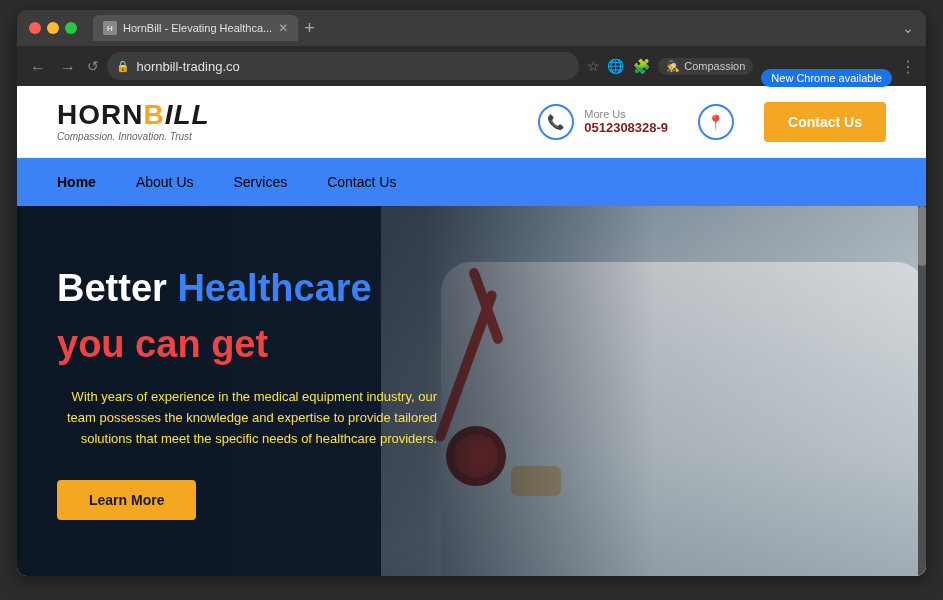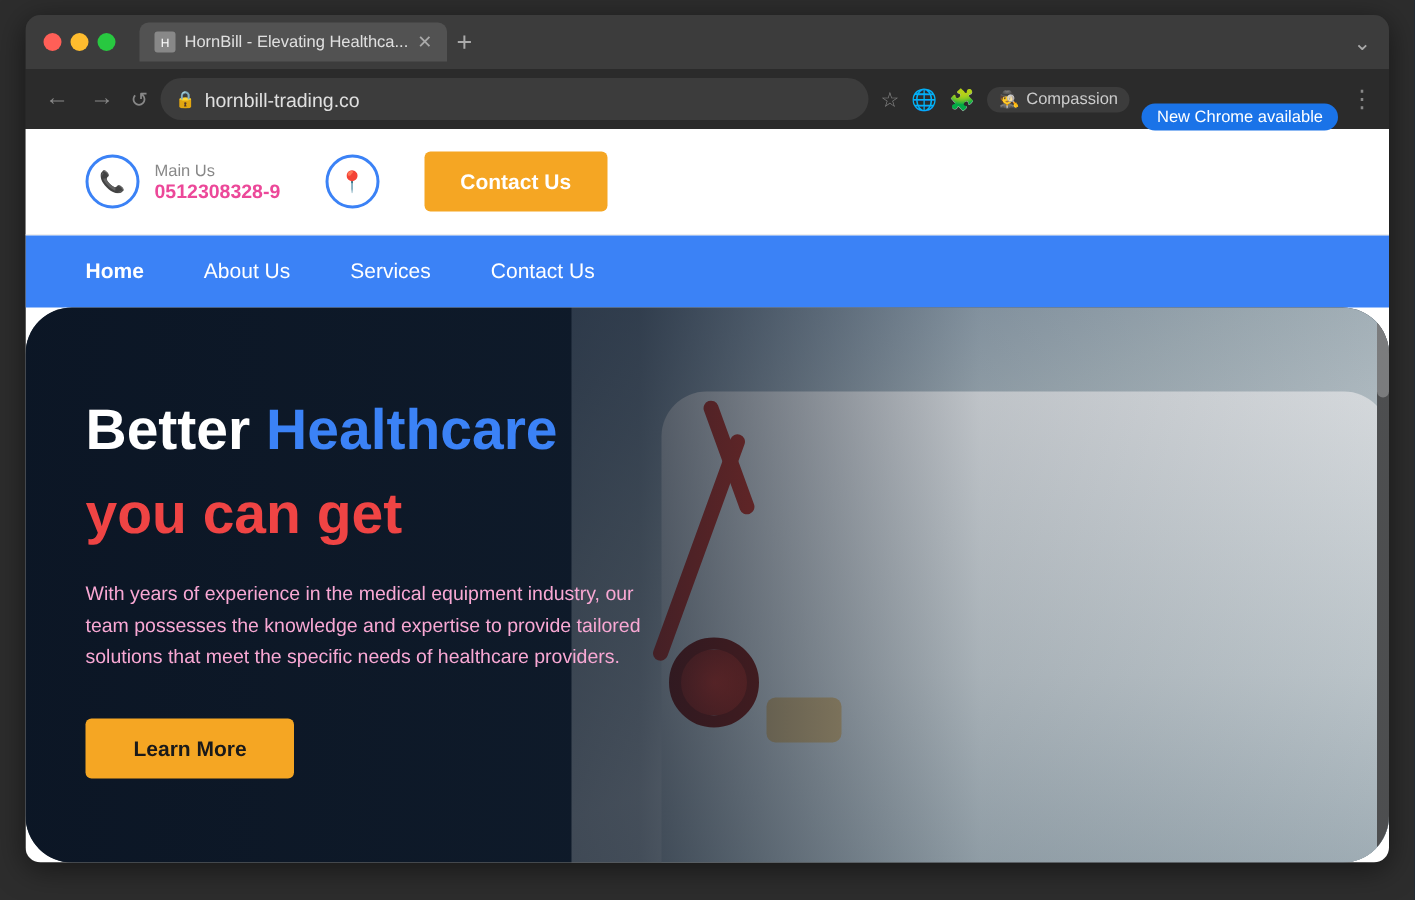--- a/index.html
+++ b/index.html
@@ -233,21 +233,21 @@
       font-size: 14px;
     }
 
     .contact-label {
       font-size: 11px;
       color: #888;
     }
 
     .contact-value {
       font-size: 13px;
-      color: #ec4899;
+      color: #7f1d1d;
       font-weight: 600;
     }
 
     .contact-us-btn {
       background: #f5a623;
       color: white;
       border: none;
       border-radius: 4px;
       padding: 12px 24px;
       font-size: 14px;
@@ -264,40 +264,39 @@
       height: 48px;
     }
 
     .nav-links {
       display: flex;
       gap: 40px;
       list-style: none;
     }
 
     .nav-link {
-      color: #ffffff;
+      color: #000000;
       text-decoration: none;
       font-size: 14px;
       font-weight: 500;
       padding: 14px 0;
       cursor: pointer;
     }
 
     .nav-link.active {
-      color: #ffffff;
+      color: #000000;
       font-weight: 700;
     }
 
     
     .hero-section {
       position: relative;
       height: 370px;
       overflow: hidden;
       background: #1a2a3a;
-      border-radius: 31px;
     }
 
     .hero-content {
       position: relative;
       z-index: 2;
       padding: 60px 40px 40px;
       max-width: 500px;
     }
 
     .hero-title {
@@ -315,24 +314,25 @@
     .hero-subtitle {
       font-size: 38px;
       font-weight: 900;
       color: #ef4444;
       line-height: 1.2;
       margin-bottom: 20px;
     }
 
     .hero-desc {
       font-size: 13px;
-      color: #f9a8d4;
+      color: #fde047;
       line-height: 1.6;
       max-width: 380px;
       margin-bottom: 30px;
+      text-align: right;
     }
 
     .learn-more-btn {
       background: #f5a623;
       color: #1a1a1a;
       border: none;
       border-radius: 4px;
       padding: 12px 32px;
       font-size: 14px;
       font-weight: 700;
@@ -396,26 +396,32 @@
         <span>Compassion</span>
       </div>
       <div class="chrome-update-btn">New Chrome available</div>
       <span class="menu-dots">⋮</span>
     </div>
   </div>
 
   <div class="website">
 
     <div class="site-header">
+      <div class="logo-area">
+        <div class="logo-text">
+          <span class="logo-horn">HORN</span><span class="logo-b">B</span><span class="logo-bill">ILL</span>
+        </div>
+        <div class="logo-tagline">Compassion. Innovation. Trust</div>
+      </div>
 
       <div class="header-contact">
         <div class="contact-item">
           <div class="contact-icon-circle">📞</div>
           <div>
-            <div class="contact-label">Main Us</div>
+            <div class="contact-label">More Us</div>
             <div class="contact-value">0512308328-9</div>
           </div>
         </div>
         <div class="contact-item">
           <div class="contact-icon-circle">📍</div>
         </div>
         <button class="contact-us-btn">Contact Us</button>
       </div>
     </div>
 

